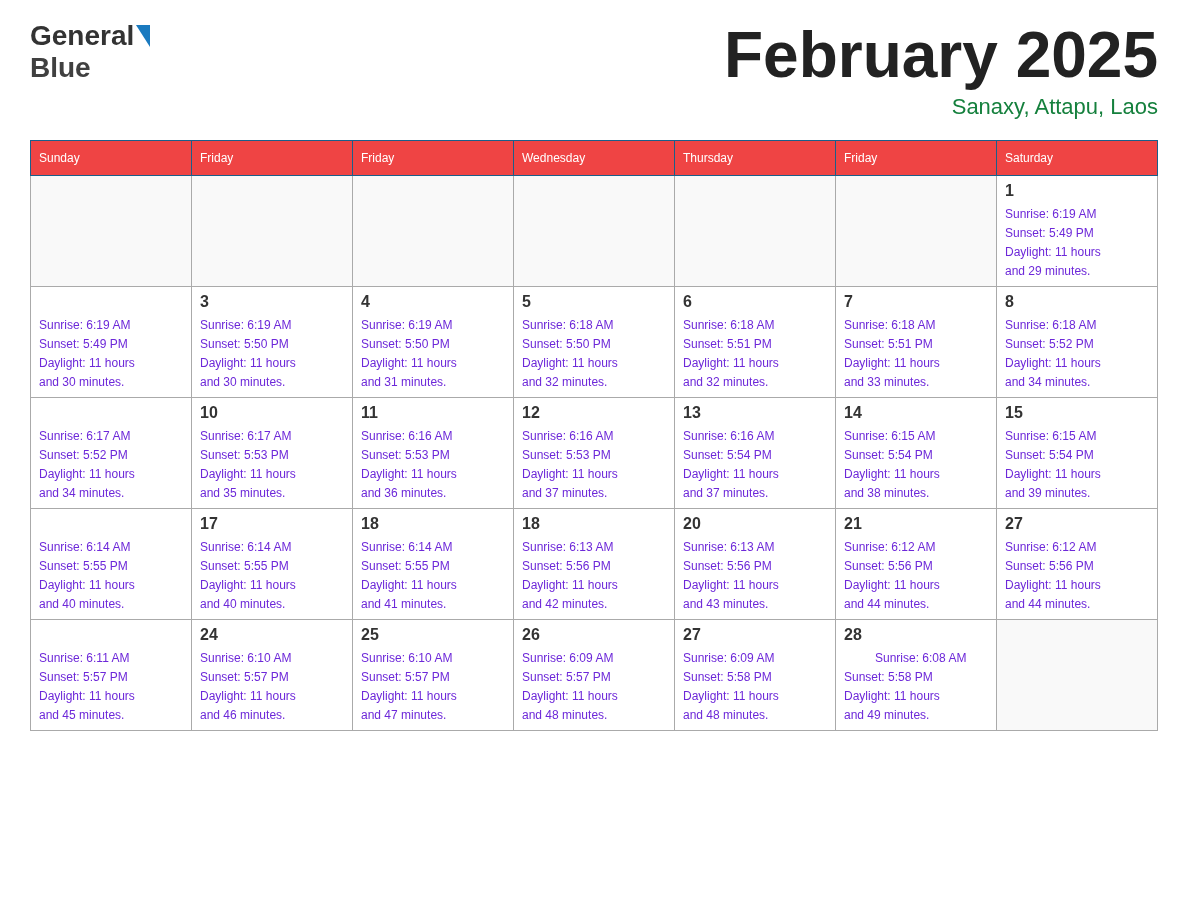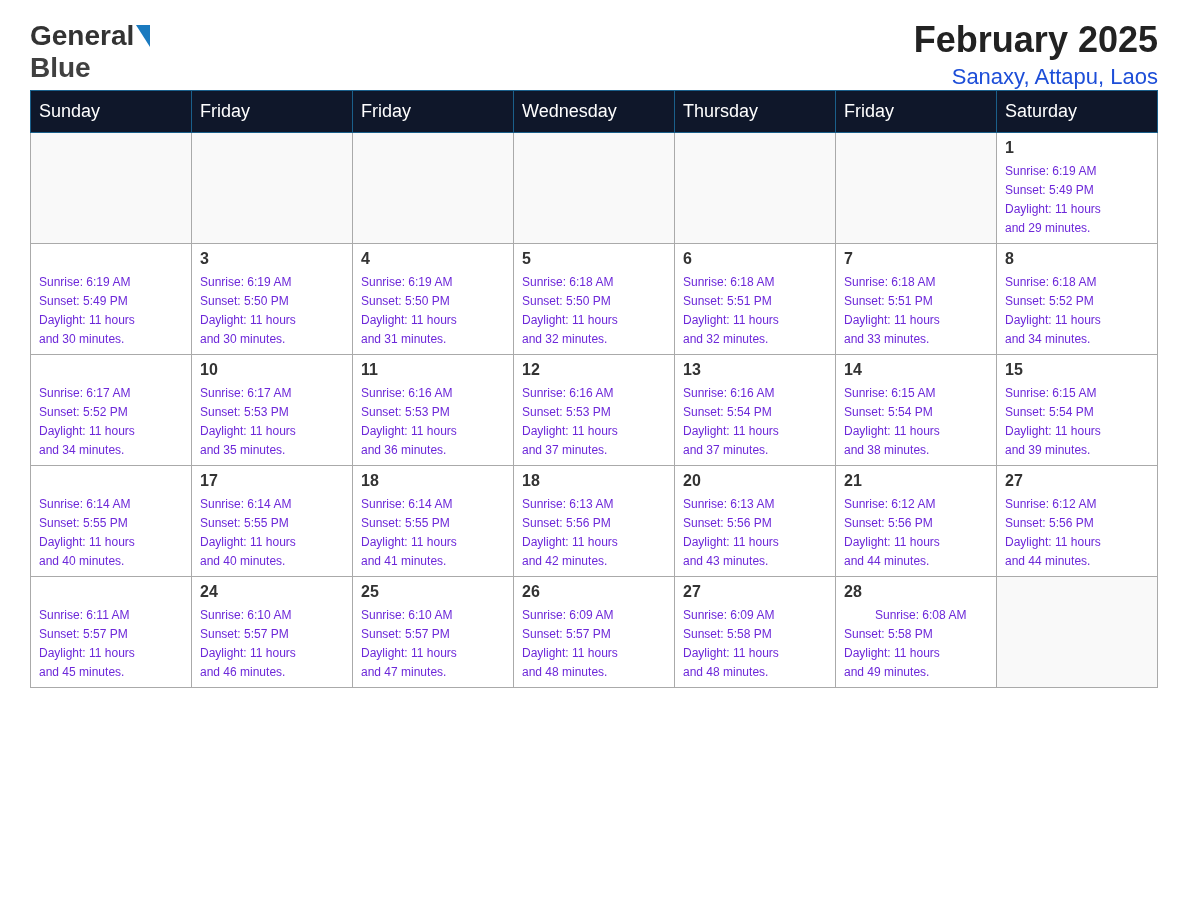--- a/index.html
+++ b/index.html
@@ -7,20 +7,21 @@
       font-family: Arial, sans-serif;
       background: #fff;
       padding: 20px 30px;
       width: 1188px;
       min-height: 918px;
     }
     .header {
       display: flex;
       justify-content: space-between;
       align-items: flex-start;
+      margin-bottom: 20px;
     }
     .logo {
       display: flex;
       flex-direction: column;
       align-items: flex-start;
     }
     .logo-text {
       font-size: 28px;
       font-weight: bold;
       color: #333;
@@ -34,39 +35,39 @@
       height: 0;
       border-left: 14px solid transparent;
       border-right: 0px solid transparent;
       border-top: 22px solid #1a7abf;
       margin: 0 2px;
       vertical-align: middle;
     }
     .logo-sub { color: #404040; font-size: 28px; font-weight: bold; }
     .title-section { text-align: right; }
     .month-title {
-      font-size: 36px;
+      font-size: 64px;
       font-weight: bold;
       color: #222;
       line-height: 1.1;
     }
     .location-title {
       font-size: 22px;
-      color: #1d4ed8;
+      color: #15803d;
       margin-top: 4px;
     }
     .calendar {
       width: 100%;
       border-collapse: collapse;
     }
     .calendar th {
-      background: #0f172a;
+      background: #ef4444;
       color: #fff;
       padding: 10px 8px;
-      font-size: 18px;
+      font-size: 12px;
       font-weight: normal;
       border: 1px solid #1a5f8a;
       text-align: left;
     }
     .calendar td {
       border: 1px solid #aaa;
       vertical-align: top;
       padding: 6px 8px;
       width: 14.28%;
       height: 110px;

